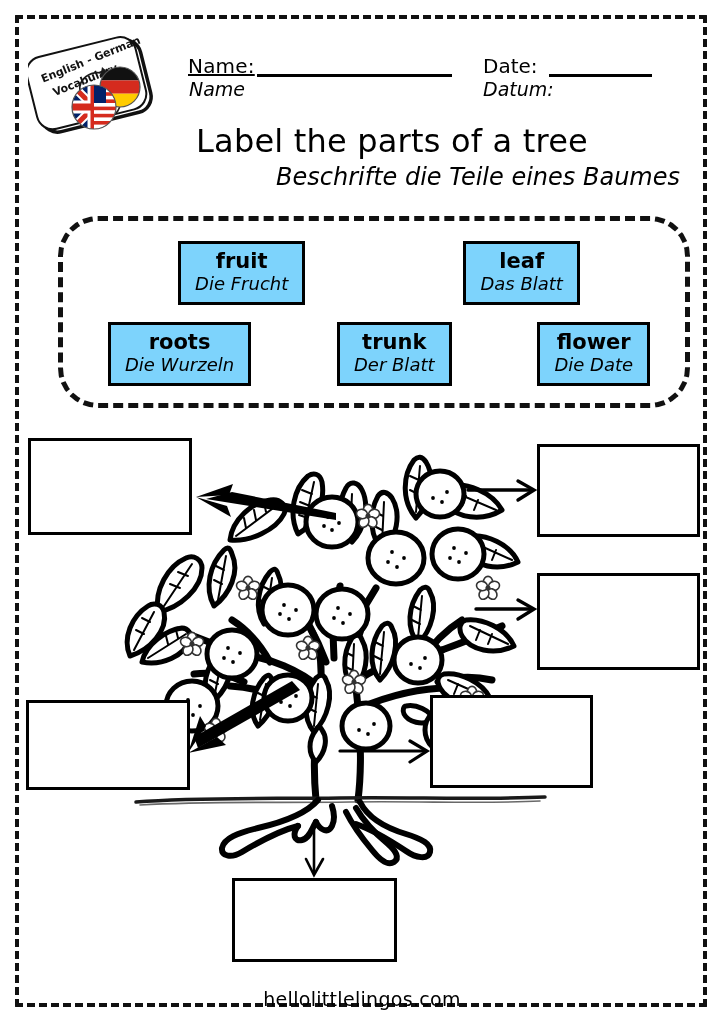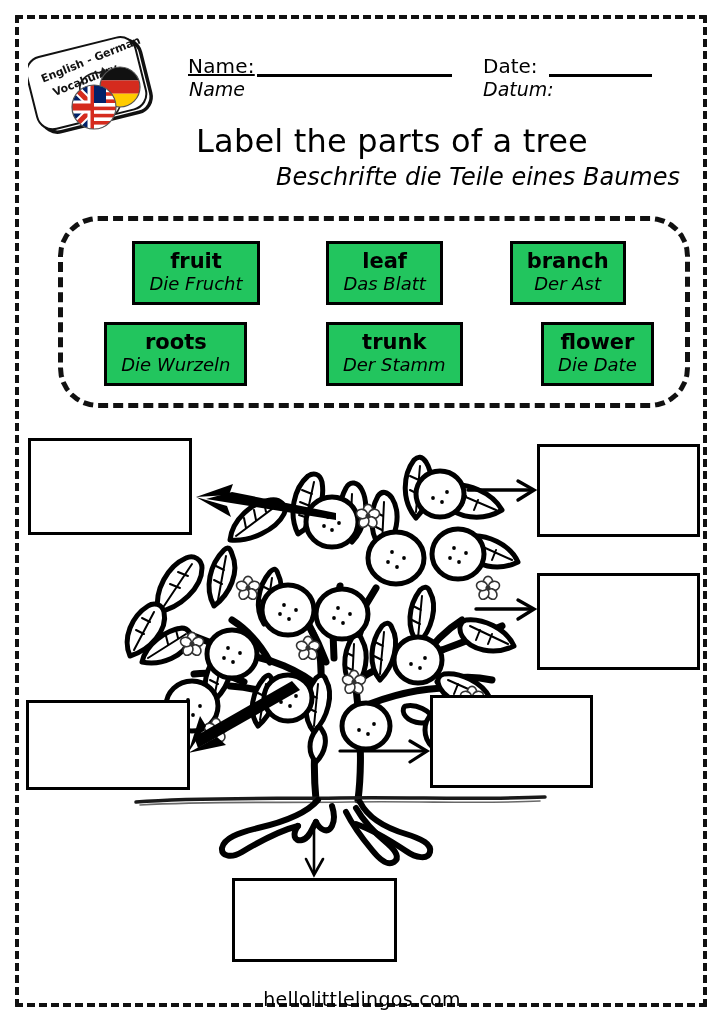--- a/index.html
+++ b/index.html
@@ -130,21 +130,21 @@
   .wb-row {
     position: absolute;
     display: flex;
     align-items: flex-start;
   }
   .wb-row-1 { left: 0; top: 20px; width: 632px; justify-content: space-around; padding: 0 36px; box-sizing: border-box; }
   .wb-row-2 { left: 0; top: 101px; width: 632px; justify-content: space-around; padding: 0 2px; box-sizing: border-box; }
 
   .wb-card {
     border: 3px solid #000;
-    background: #22c55e;
+    background: #7dd3fc;
     padding: 5px 14px 7px 14px;
     text-align: center;
     min-width: 104px;
     box-sizing: border-box;
   }
   .wb-en {
     font-size: 21px;
     font-weight: bold;
     line-height: 1.15;
     white-space: nowrap;
@@ -278,33 +278,29 @@
   <div class="wordbank">
     <div class="wb-row wb-row-1">
       <div class="wb-card">
         <div class="wb-en">fruit</div>
         <div class="wb-de">Die Frucht</div>
       </div>
       <div class="wb-card">
         <div class="wb-en">leaf</div>
         <div class="wb-de">Das Blatt</div>
       </div>
-      <div class="wb-card">
-        <div class="wb-en">branch</div>
-        <div class="wb-de">Der Ast</div>
-      </div>
     </div>
     <div class="wb-row wb-row-2">
       <div class="wb-card">
         <div class="wb-en">roots</div>
         <div class="wb-de">Die Wurzeln</div>
       </div>
       <div class="wb-card">
         <div class="wb-en">trunk</div>
-        <div class="wb-de">Der Stamm</div>
+        <div class="wb-de">Der Blatt</div>
       </div>
       <div class="wb-card">
         <div class="wb-en">flower</div>
         <div class="wb-de">Die Date</div>
       </div>
     </div>
   </div>
 
   <div class="tree-layer">
     <svg width="470" height="460" viewBox="0 0 470 460" xmlns="http://www.w3.org/2000/svg">

